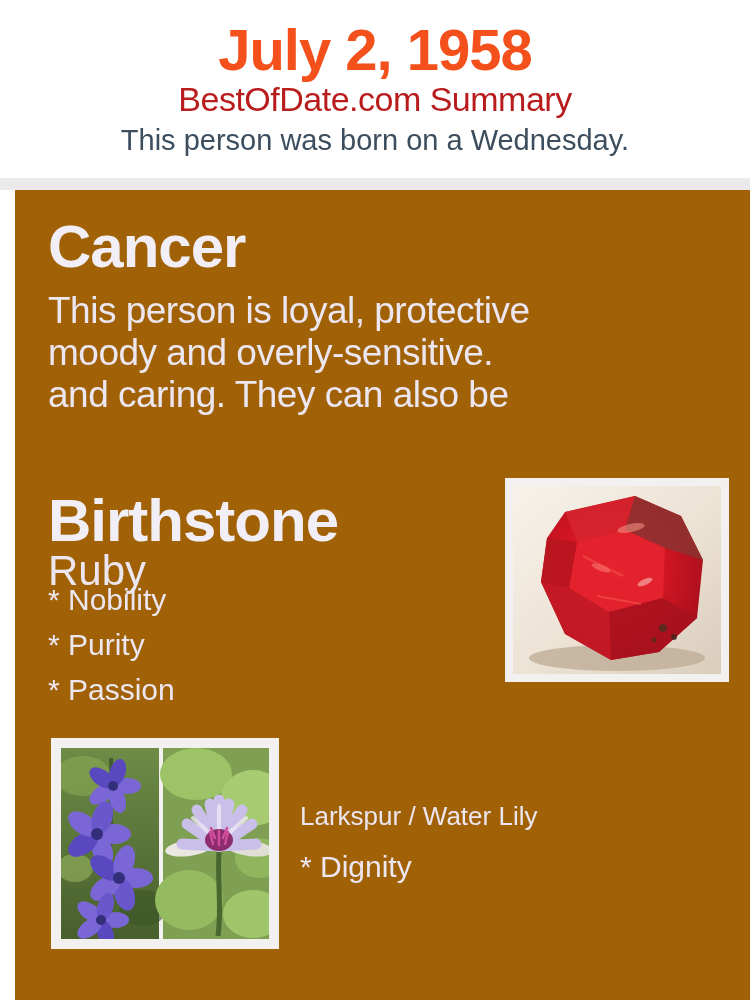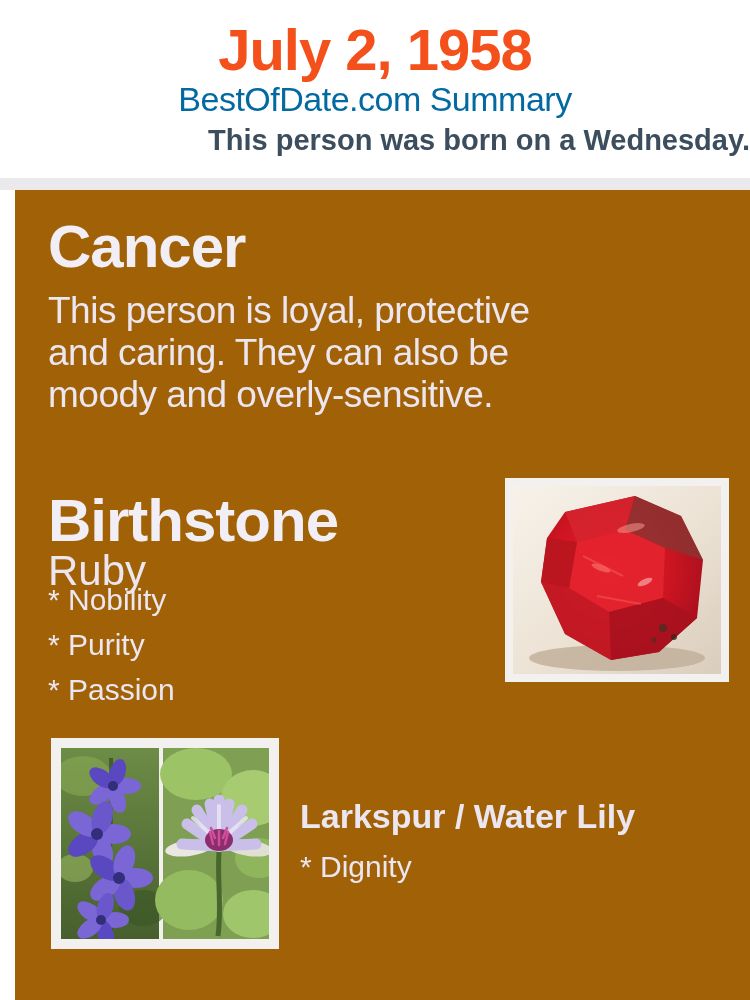--- a/index.html
+++ b/index.html
@@ -3,23 +3,23 @@
 <meta charset="utf-8">
 <style>
   html,body{margin:0;padding:0;}
   body{font-family:"Liberation Sans", sans-serif;}
   .canvas{position:relative;width:750px;height:1000px;background:#ffffff;overflow:hidden;}
 
   
   .hdr-date{position:absolute;top:22px;left:0;width:750px;text-align:center;
     font-size:58px;line-height:56px;font-weight:700;color:#f4501b;letter-spacing:-1px;}
   .hdr-site{position:absolute;top:80px;left:0;width:750px;text-align:center;
-    font-size:34px;line-height:38px;font-weight:400;color:#0369a1;letter-spacing:-0.5px;}
-  .hdr-weekday{position:absolute;top:122px;left:0;width:750px;text-align:right;
-    font-size:29px;line-height:36px;font-weight:700;color:#3c4d5d;}
+    font-size:34px;line-height:38px;font-weight:400;color:#b91c1c;letter-spacing:-0.5px;}
+  .hdr-weekday{position:absolute;top:122px;left:0;width:750px;text-align:center;
+    font-size:29px;line-height:36px;font-weight:400;color:#3c4d5d;}
 
   .divider{position:absolute;top:178px;left:0;width:750px;height:12px;background:#ece9ec;}
 
   
   .purple{position:absolute;top:190px;left:15px;width:750px;height:810px;background:#a16207;}
 
   .zodiac-name{position:absolute;left:33px;top:24px;font-size:60px;line-height:66px;
     font-weight:700;color:#f2eef5;letter-spacing:-1px;}
   .zodiac-desc{position:absolute;left:33px;top:100px;width:660px;
     font-size:37px;line-height:42px;font-weight:400;color:#ece6f1;letter-spacing:-0.5px;}
@@ -33,42 +33,42 @@
   .trait-list li{font-size:30px;line-height:33px;margin-bottom:12px;font-weight:400;color:#ece6f1;}
   .bs-traits{left:33px;top:393px;}
 
   .photo-frame{position:absolute;background:#f3f1ef;box-sizing:border-box;}
   .ruby-frame{left:490px;top:288px;width:224px;height:204px;padding:8px;}
   .flower-frame{left:36px;top:548px;width:228px;height:211px;padding:10px;}
   .photo-frame svg{display:block;}
 
   .bf-heading{position:absolute;left:285px;top:540px;font-size:58px;line-height:64px;
     font-weight:700;color:#f2eef5;letter-spacing:-1px;}
-  .bf-name{position:absolute;left:285px;top:604px;font-size:34px;line-height:44px;
-    font-weight:700;color:#ece6f1;}
+  .bf-name{position:absolute;left:285px;top:604px;font-size:26px;line-height:44px;
+    font-weight:400;color:#ece6f1;}
   .bf-traits{left:285px;top:660px;}
 </style>
 </head>
 <body>
 
 <div class="canvas">
 
   <div class="hdr-date">July 2, 1958</div>
   <div class="hdr-site">BestOfDate.com Summary</div>
   <div class="hdr-weekday">This person was born on a Wednesday.</div>
 
   <div class="divider"></div>
 
   <div class="purple">
 
     <div class="zodiac-name">Cancer</div>
     <div class="zodiac-desc">
       <span>This person is loyal, protective</span>
+      <span>moody and overly-sensitive.</span>
       <span>and caring. They can also be</span>
-      <span>moody and overly-sensitive.</span>
     </div>
 
     <div class="bs-heading">Birthstone</div>
     <div class="bs-name">Ruby</div>
     <ul class="trait-list bs-traits">
       <li>* Nobility</li>
       <li>* Purity</li>
       <li>* Passion</li>
     </ul>
 

